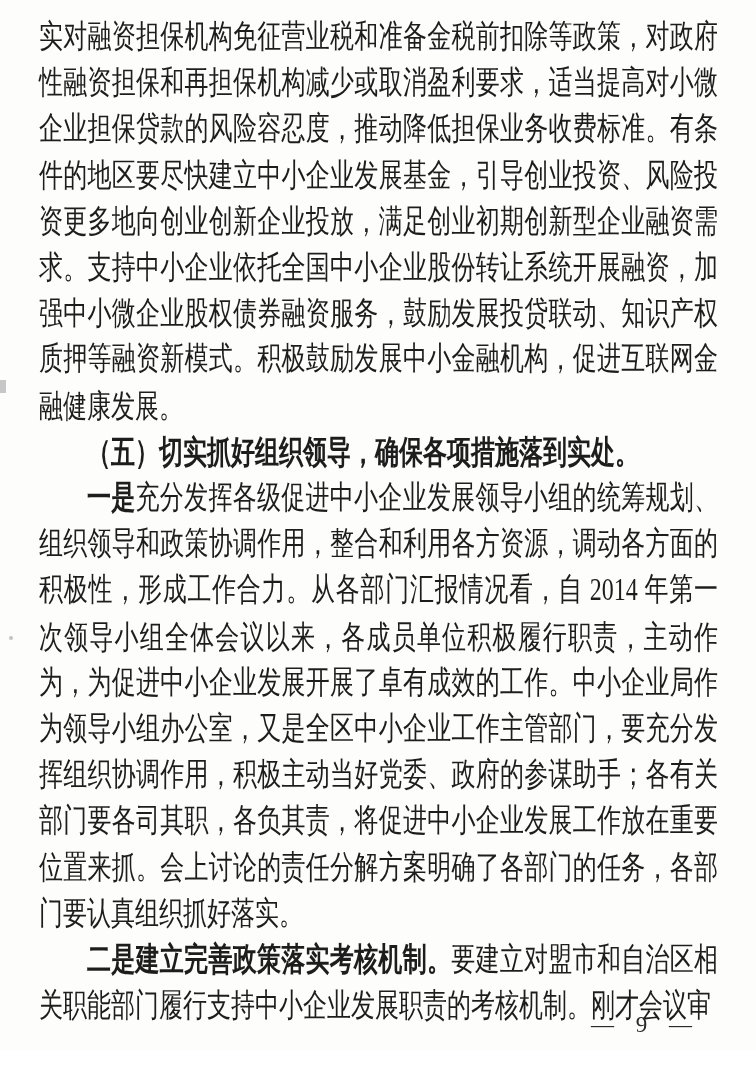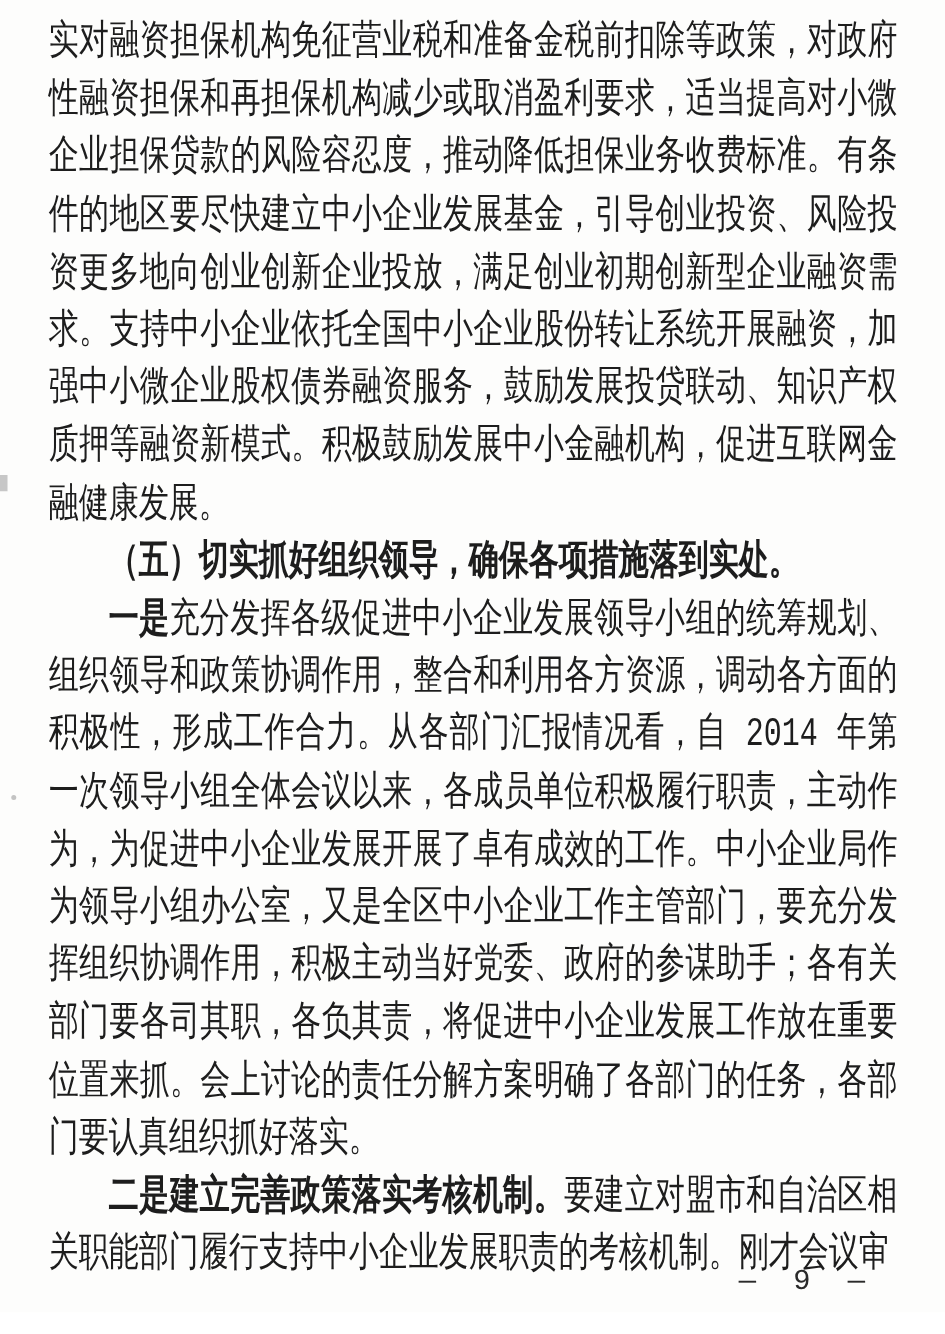--- a/index.html
+++ b/index.html
@@ -5,21 +5,21 @@
   html, body {
     margin: 0;
     padding: 0;
   }
   .page {
     position: relative;
     width: 756px;
     height: 1050px;
     background: #fdfdfc;
     overflow: hidden;
-    font-family: Liberation Mono, monospace;
+    font-family: Liberation Serif, serif;
     color: #1d1d1d;
   }
   
   .content {
     position: absolute;
     left: 39px;
     top: 13px;
     width: 679px;
     transform: scaleY(1.35);
     transform-origin: top left;

